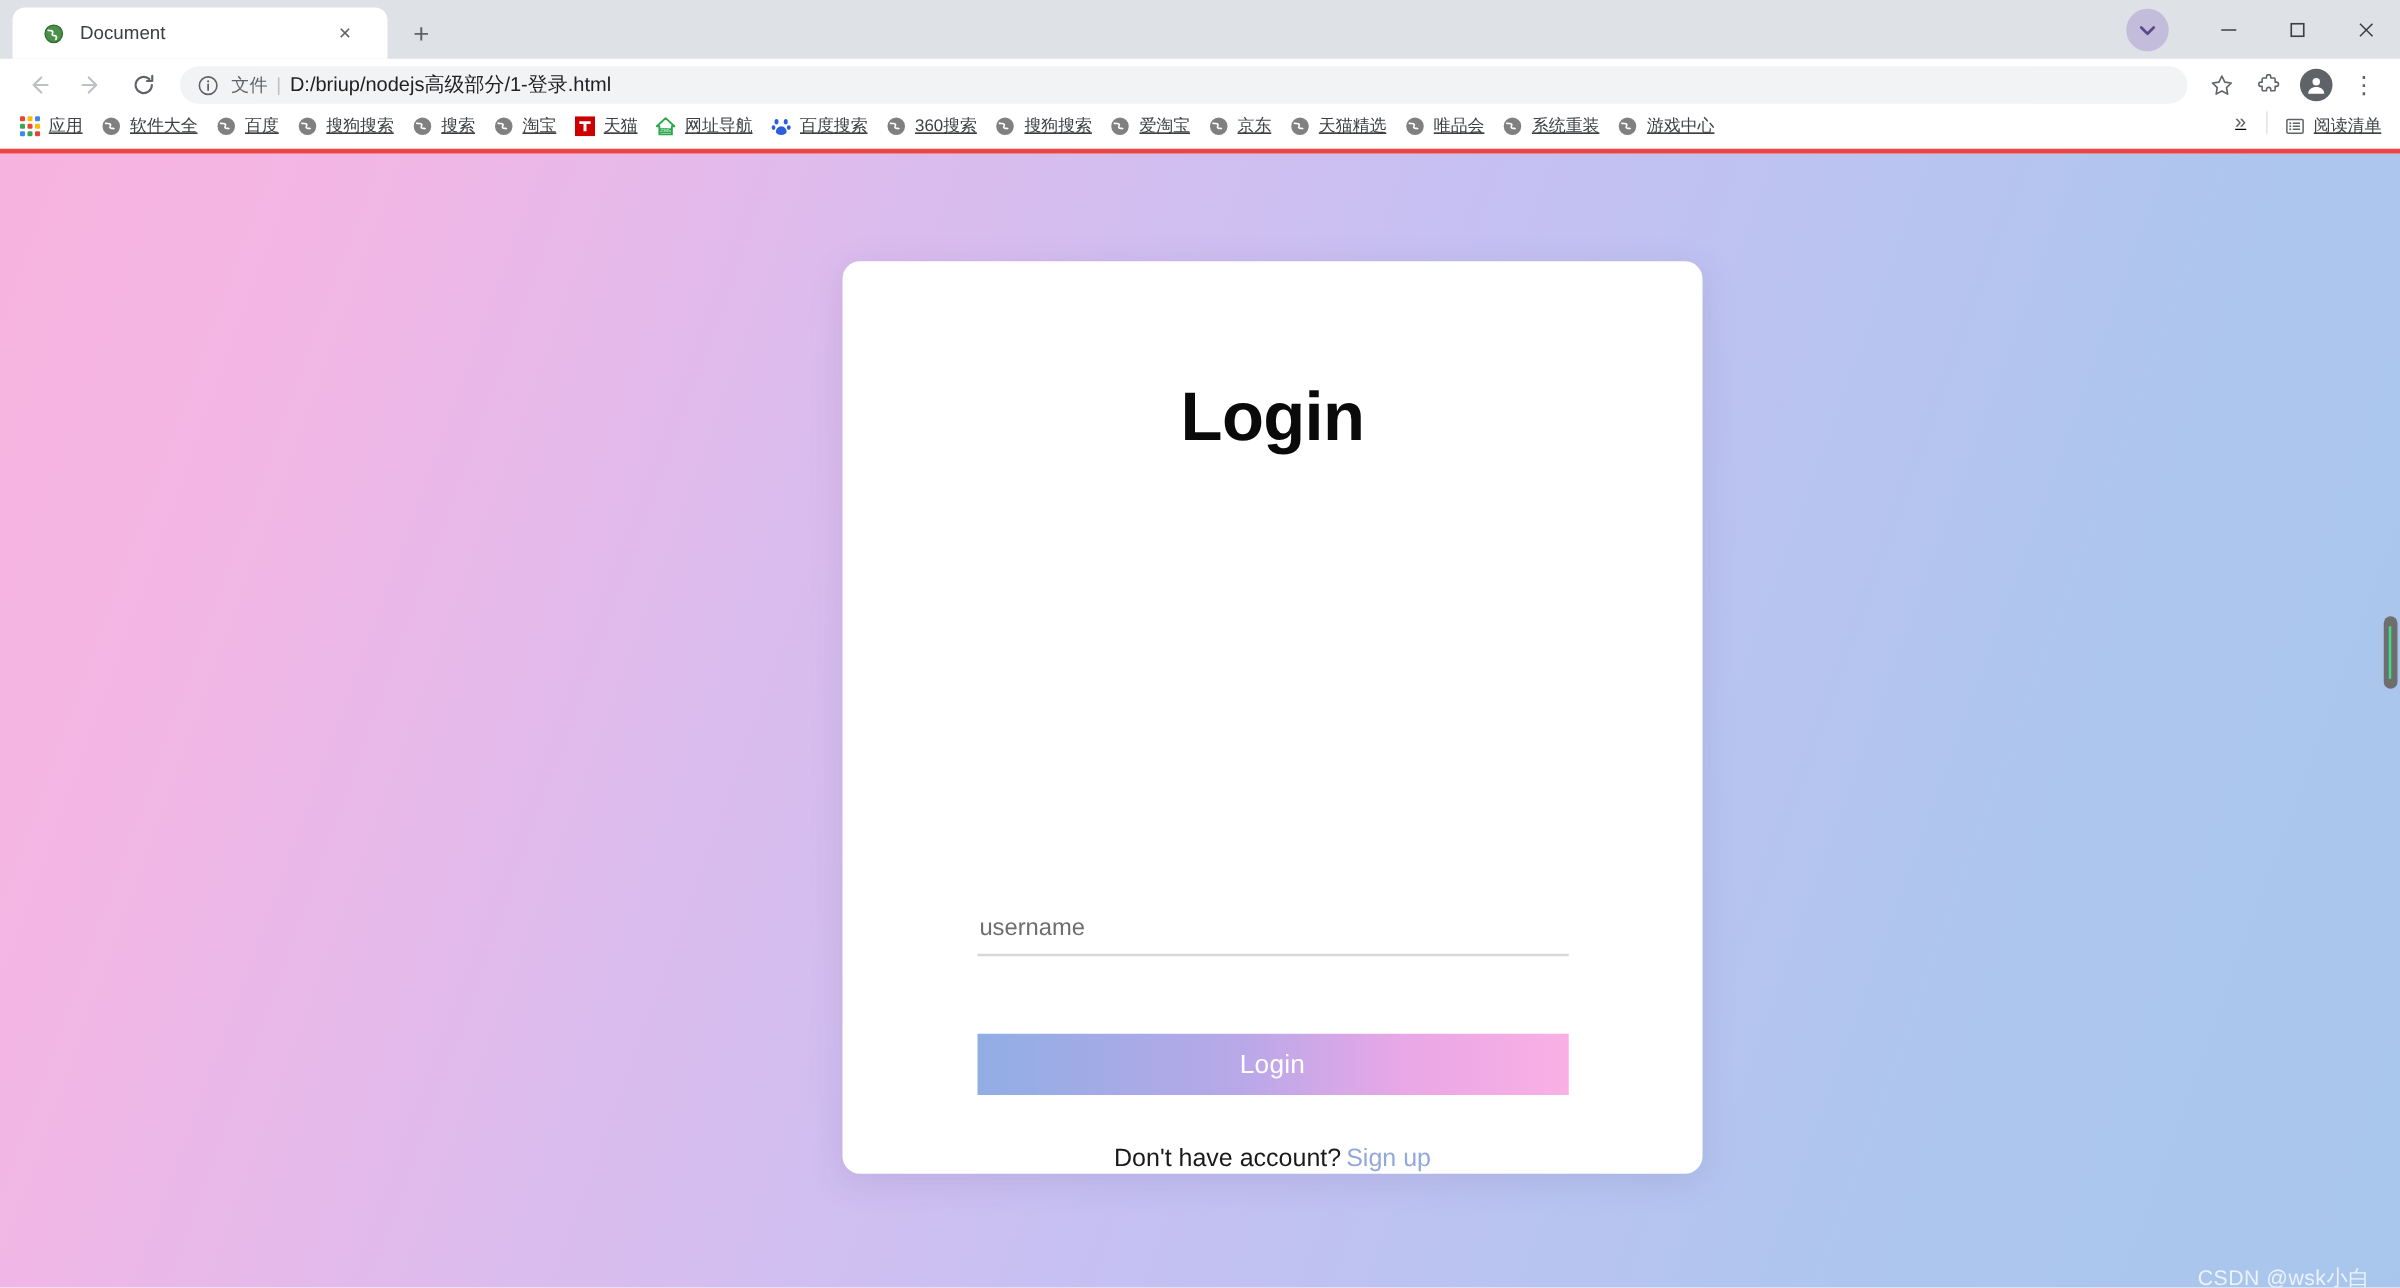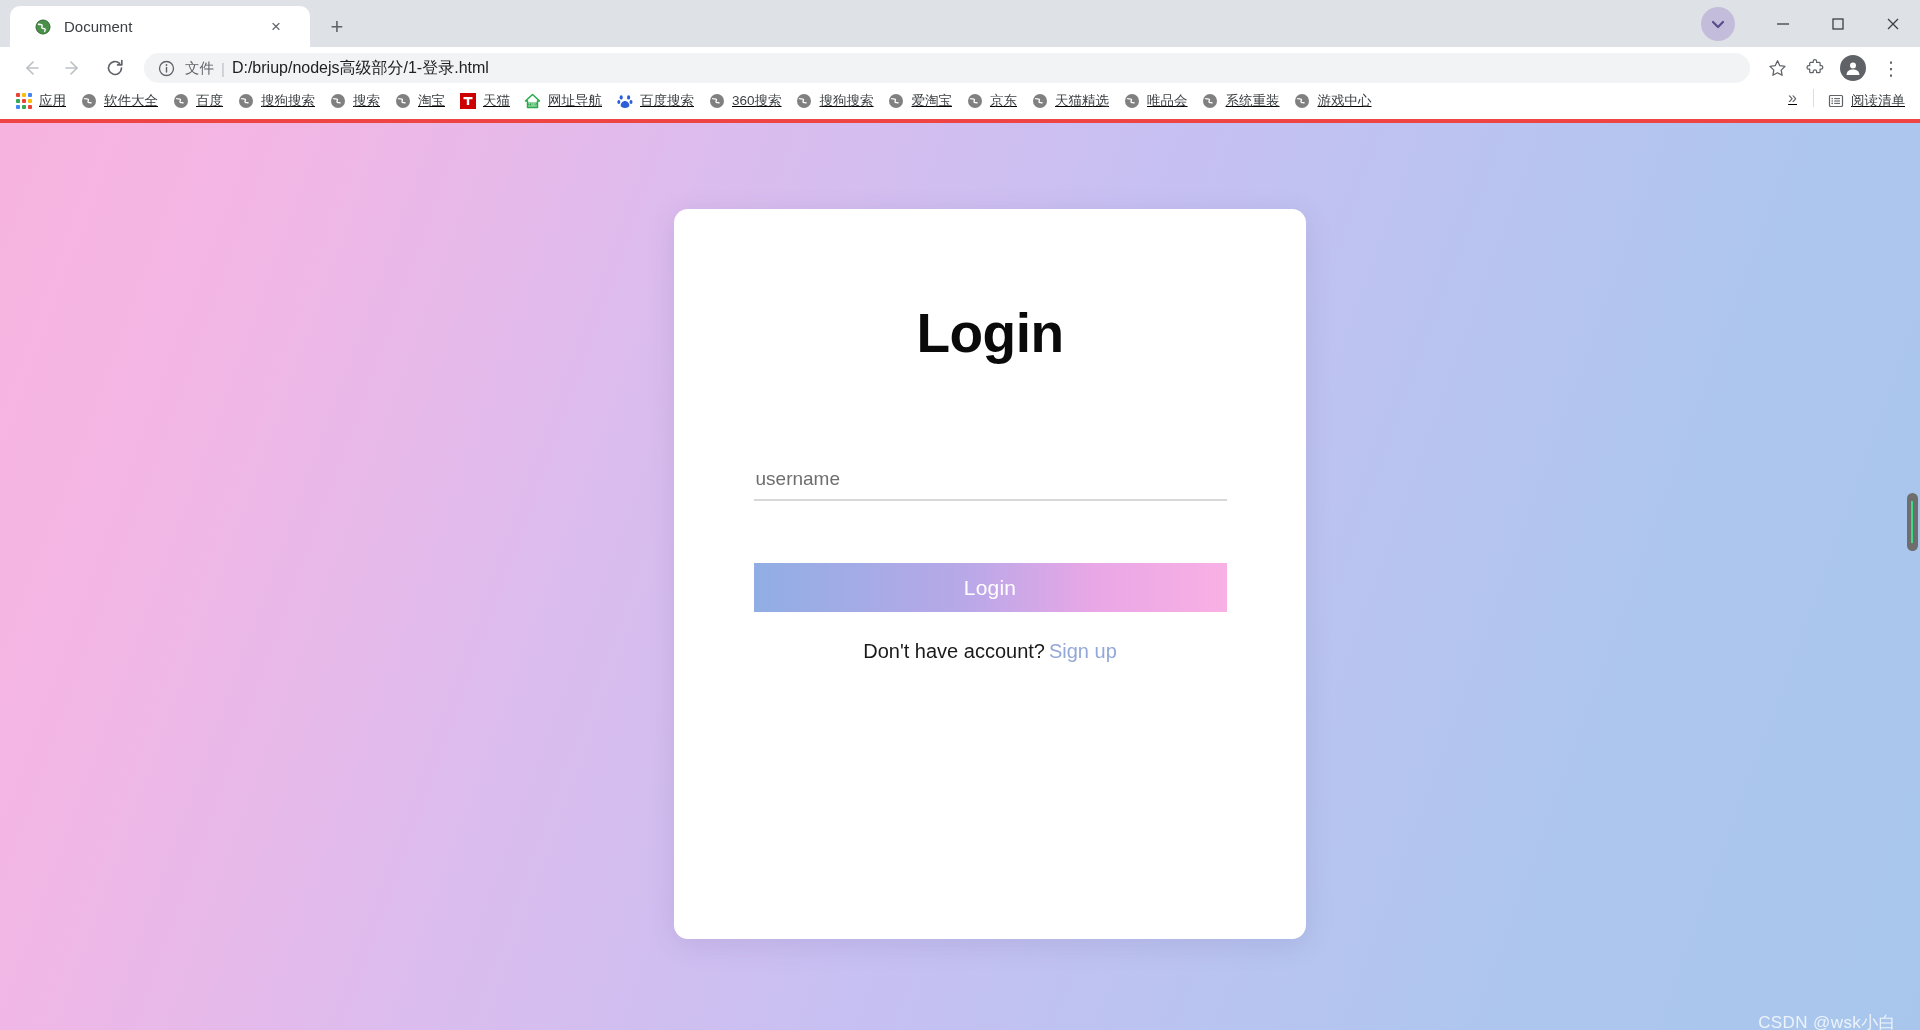--- a/index.html
+++ b/index.html
@@ -147,25 +147,25 @@
     height: 925px;
     background: linear-gradient(110deg,
         #f7b3e0 0%, #f3b6e4 12%, #dcbcee 32%,
         #c7c0f2 52%, #b9c4f0 68%, #aec6ee 80%, #a8c6ec 100%);
     overflow: hidden;
   }
 
   .login-card {
     position: absolute;
     left: 674px; top: 86px;
-    width: 632px; height: 730px;
+    width: 688px; height: 730px;
     background: #ffffff;
     border-radius: 14px;
     box-shadow: 0 6px 28px rgba(80, 60, 120, 0.13);
-    display: flex; flex-direction: column; align-items: center;
+    display: flex; flex-direction: column; align-items: center; justify-content: space-between;
   }
   .login-title {
     font-size: 55px;
     font-weight: bold;
     color: #0a0a0a;
     letter-spacing: -0.5px;
     margin-top: 92px;
   }
   .login-form {
     width: 473px;
@@ -190,21 +190,21 @@
     width: 100%; height: 49px;
     margin-top: 62px;
     border: none;
     background: linear-gradient(90deg, #90aee4 0%, #b9a8e8 45%, #e9a7e6 72%, #f9b0e4 100%);
     color: #ffffff;
     font-size: 21px;
     font-family: "Liberation Sans", sans-serif;
     letter-spacing: 0.2px;
   }
   .signup-row {
-    margin-top: 28px;
+    margin-top: 40px;
     text-align: center;
     font-size: 20px;
     color: #1a1a1a;
   }
   .signup-link { color: #93a8d8; margin-left: 4px; }
 
   .scroll-thumb {
     position: absolute;
     right: 2px; top: 370px;
     width: 11px; height: 58px;

